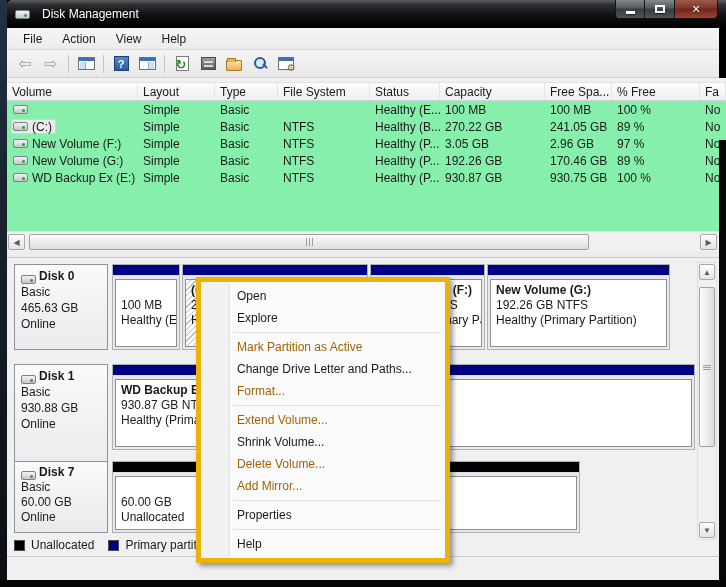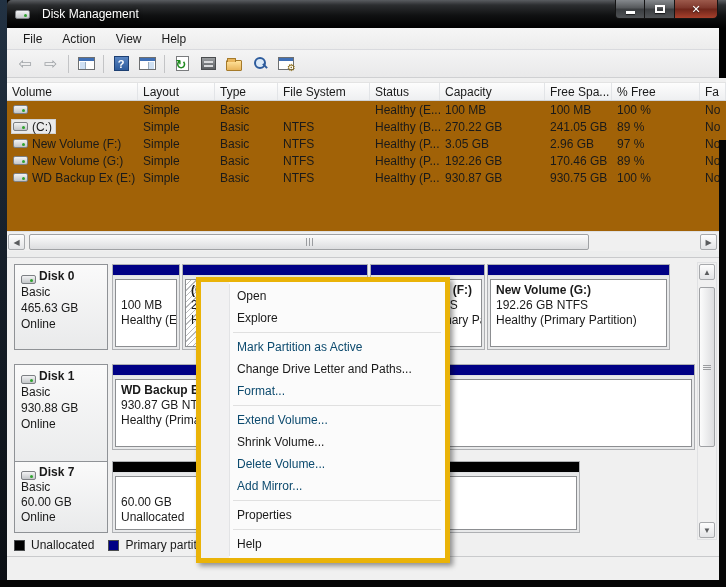--- a/index.html
+++ b/index.html
@@ -62,21 +62,21 @@
   .ic-gearwin { width:16px; height:13px; border:1px solid #6d6f71; background:#fff; position:relative; }
   .ic-gearwin::before { content:""; position:absolute; left:0; top:0; width:100%; height:3px; background:#3f6fb5; }
   .ic-gearwin::after { content:"\2699"; position:absolute; right:-3px; bottom:-4px; font-size:10px; color:#8a6d1d; }
 
   
   .drive-icon { display:inline-block; width:15px; height:9px; border:1px solid #7d8084;
     border-radius:2px; background:linear-gradient(180deg,#f2f3f4,#c3c6c9); position:relative; flex:none; }
   .drive-icon::after { content:""; position:absolute; right:2px; top:3px; width:3px; height:3px; background:#2fa32f; border-radius:50%; }
 
   
-  .listpane { position:absolute; left:7px; top:78px; width:719px; height:153px; background:#a16207; }
+  .listpane { position:absolute; left:7px; top:78px; width:719px; height:153px; background:#86efac; }
   .list-gap { height:5px; background:#f0f0f0; border-bottom:1px solid #e3e3e3; }
   .lrow { display:grid; grid-template-columns:131px 77px 63px 92px 70px 105px 67px 88px 1fr; align-items:center; }
   .lhead { height:18px; background:linear-gradient(180deg,#fdfdfd,#eeeff1); border-bottom:1px solid #cfd2d6; }
   .lhead .hcell { padding-left:5px; height:100%; display:flex; align-items:center; border-right:1px solid #e2e4e7; overflow:hidden; white-space:nowrap; }
   .lrow.data { height:17px; }
   .cell { padding-left:5px; overflow:hidden; white-space:nowrap; }
   .volcell { display:flex; align-items:center; padding-left:4px; }
   .vol-chip { display:inline-flex; align-items:center; gap:4px; padding:0 3px 0 1px; border:1px solid transparent; height:15px; }
   .vol-chip.focused { background:#eaeaea; border:1px solid #d2d2d2; }
 
@@ -120,21 +120,21 @@
 
   
   .statusbar { position:absolute; left:7px; top:556px; width:712px; height:24px; background:#f0f0f0; border-top:1px solid #c9cacc; }
 
   
   .ctxmenu { position:absolute; left:196px; top:277px; width:254px; z-index:50;
     background:#fbfbfb; border:5px solid #eab308; box-shadow:3px 3px 5px rgba(0,0,0,.4); padding:3px 0; }
   .ctxmenu::before { content:""; position:absolute; left:28px; top:2px; bottom:2px; width:1px; background:#e2e3e5; }
   .ctxmenu::after { content:""; position:absolute; left:0; top:0; bottom:0; width:28px; background:#f1f1f2; }
   .mi { position:relative; z-index:1; height:22px; line-height:22px; padding-left:36px; white-space:nowrap; }
-  .mi.disabled { color:#0c4a6e; }
+  .mi.disabled { color:#a16207; }
   .msep { position:relative; z-index:1; height:7px; display:flex; align-items:center; padding-left:32px; padding-right:4px; }
   .msep i { display:block; width:100%; height:1px; background:#e0e0e0; }
 </style>
 </head>
 <body>
 
 <div class="screen">
   <div class="desk-left"></div>
 
   <div class="titlebar">

